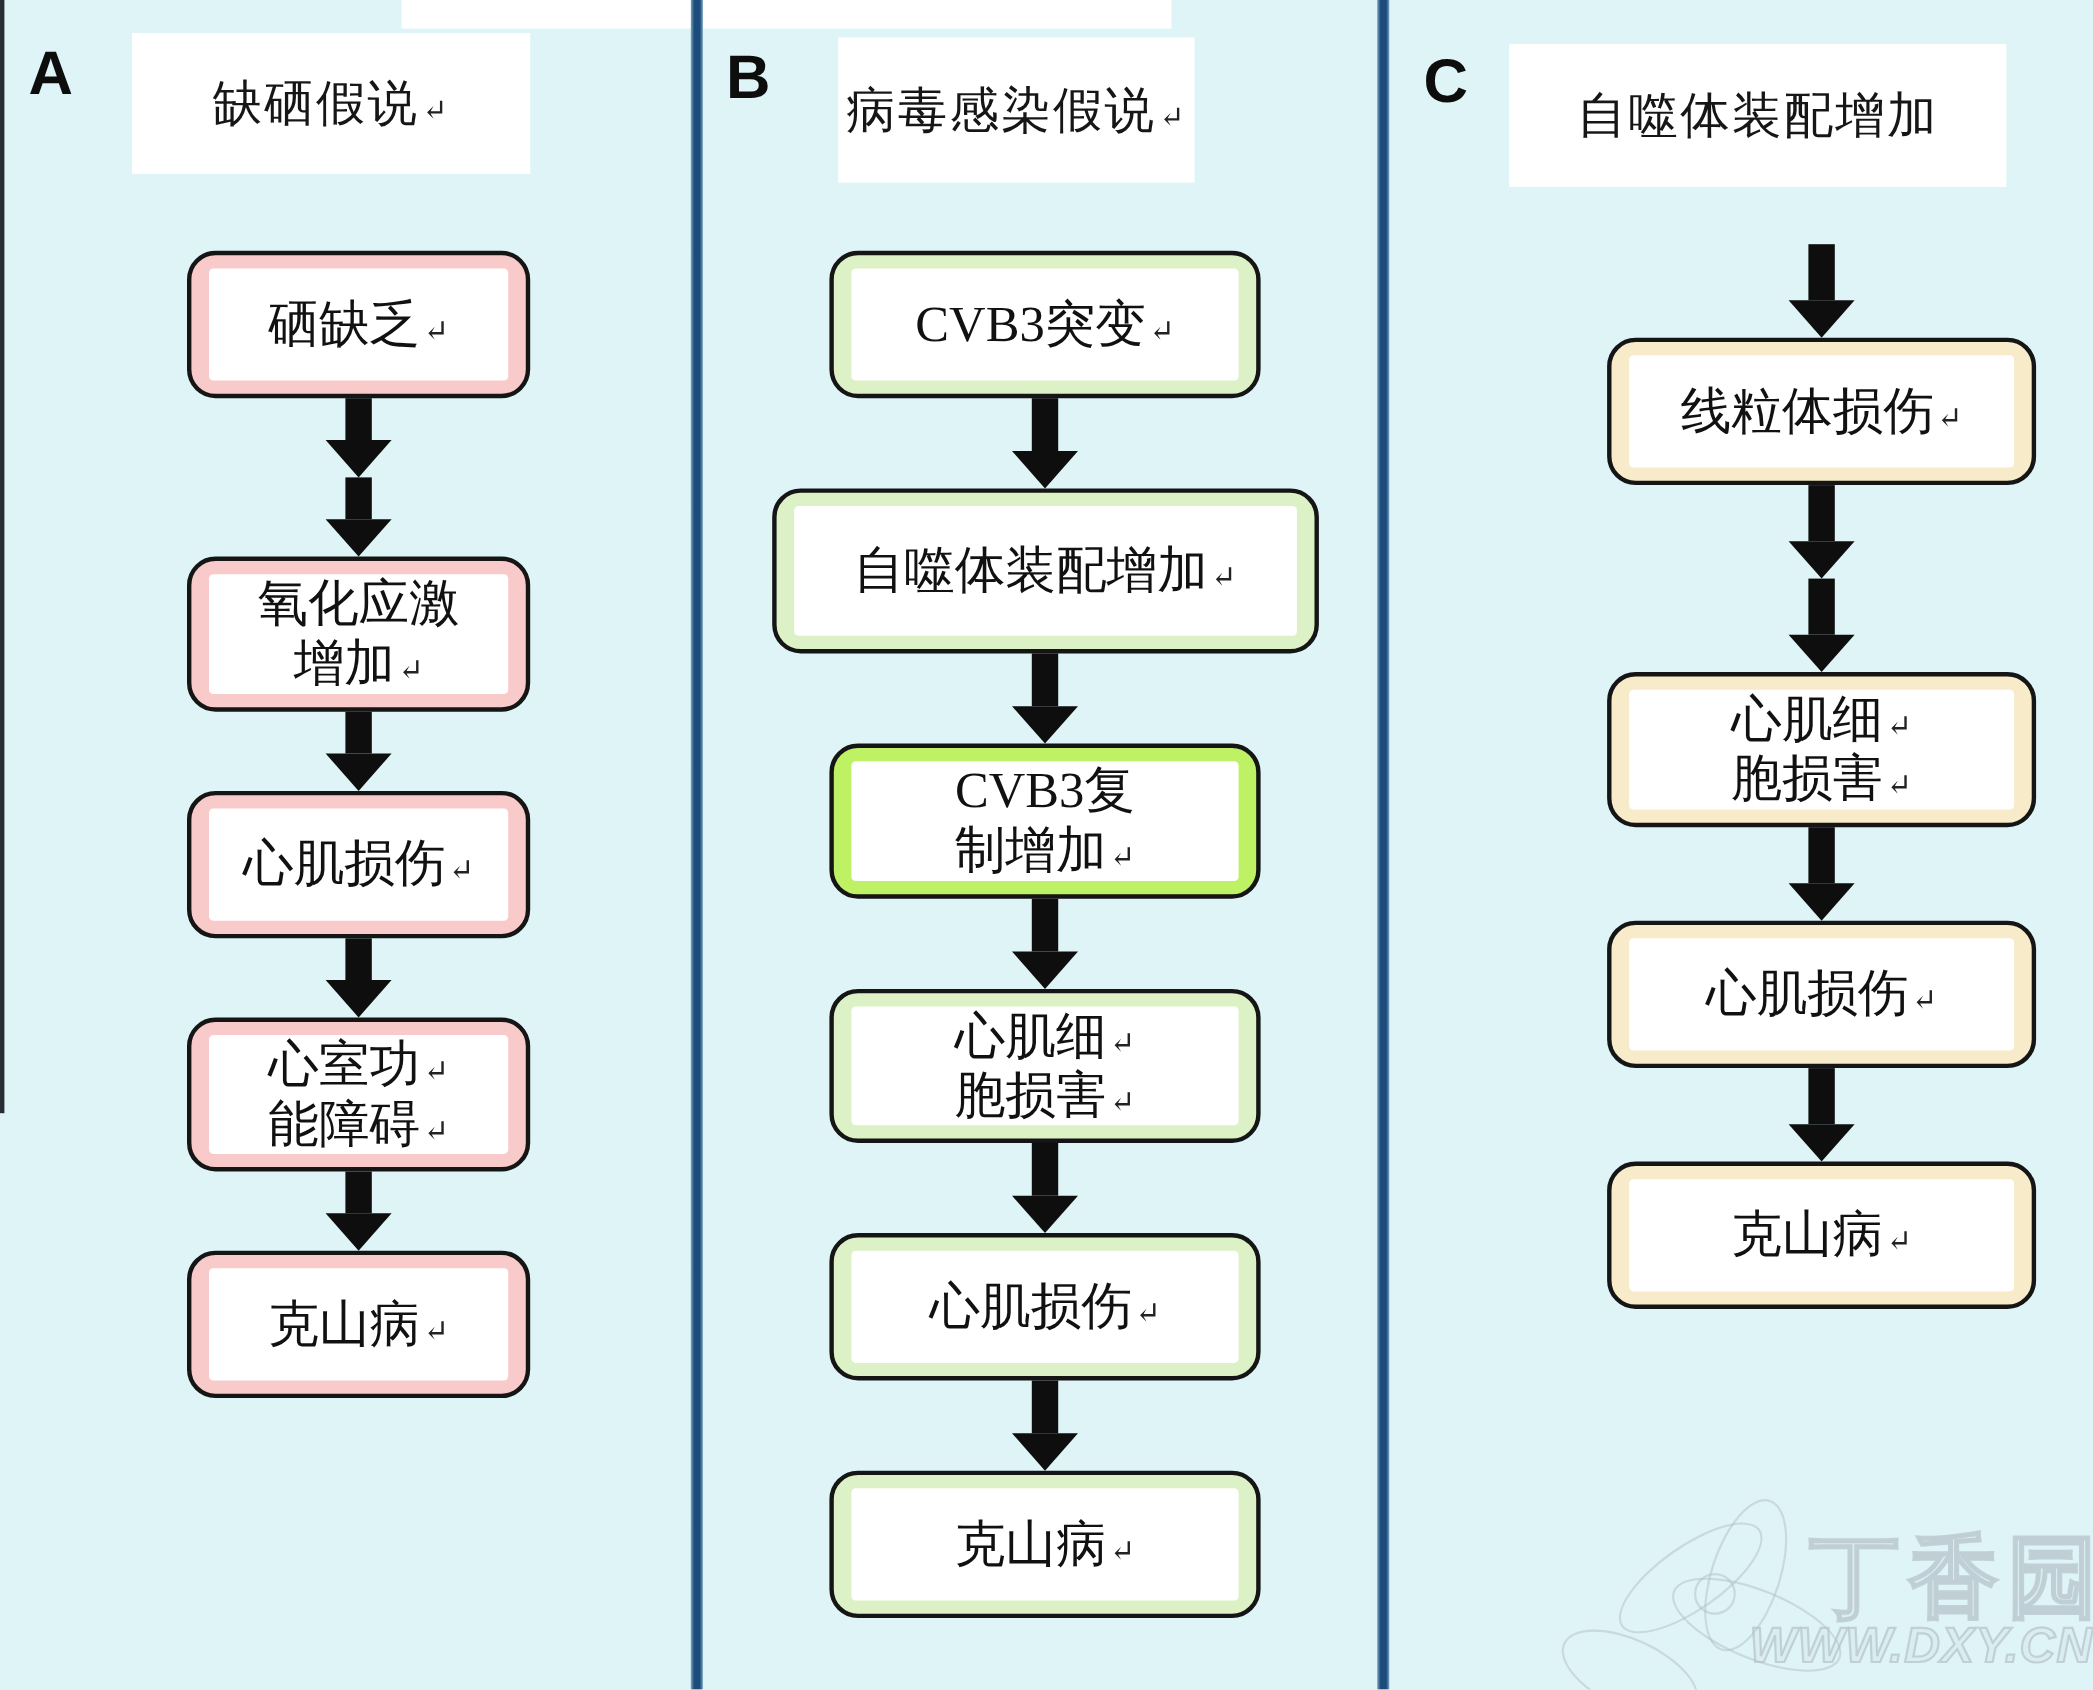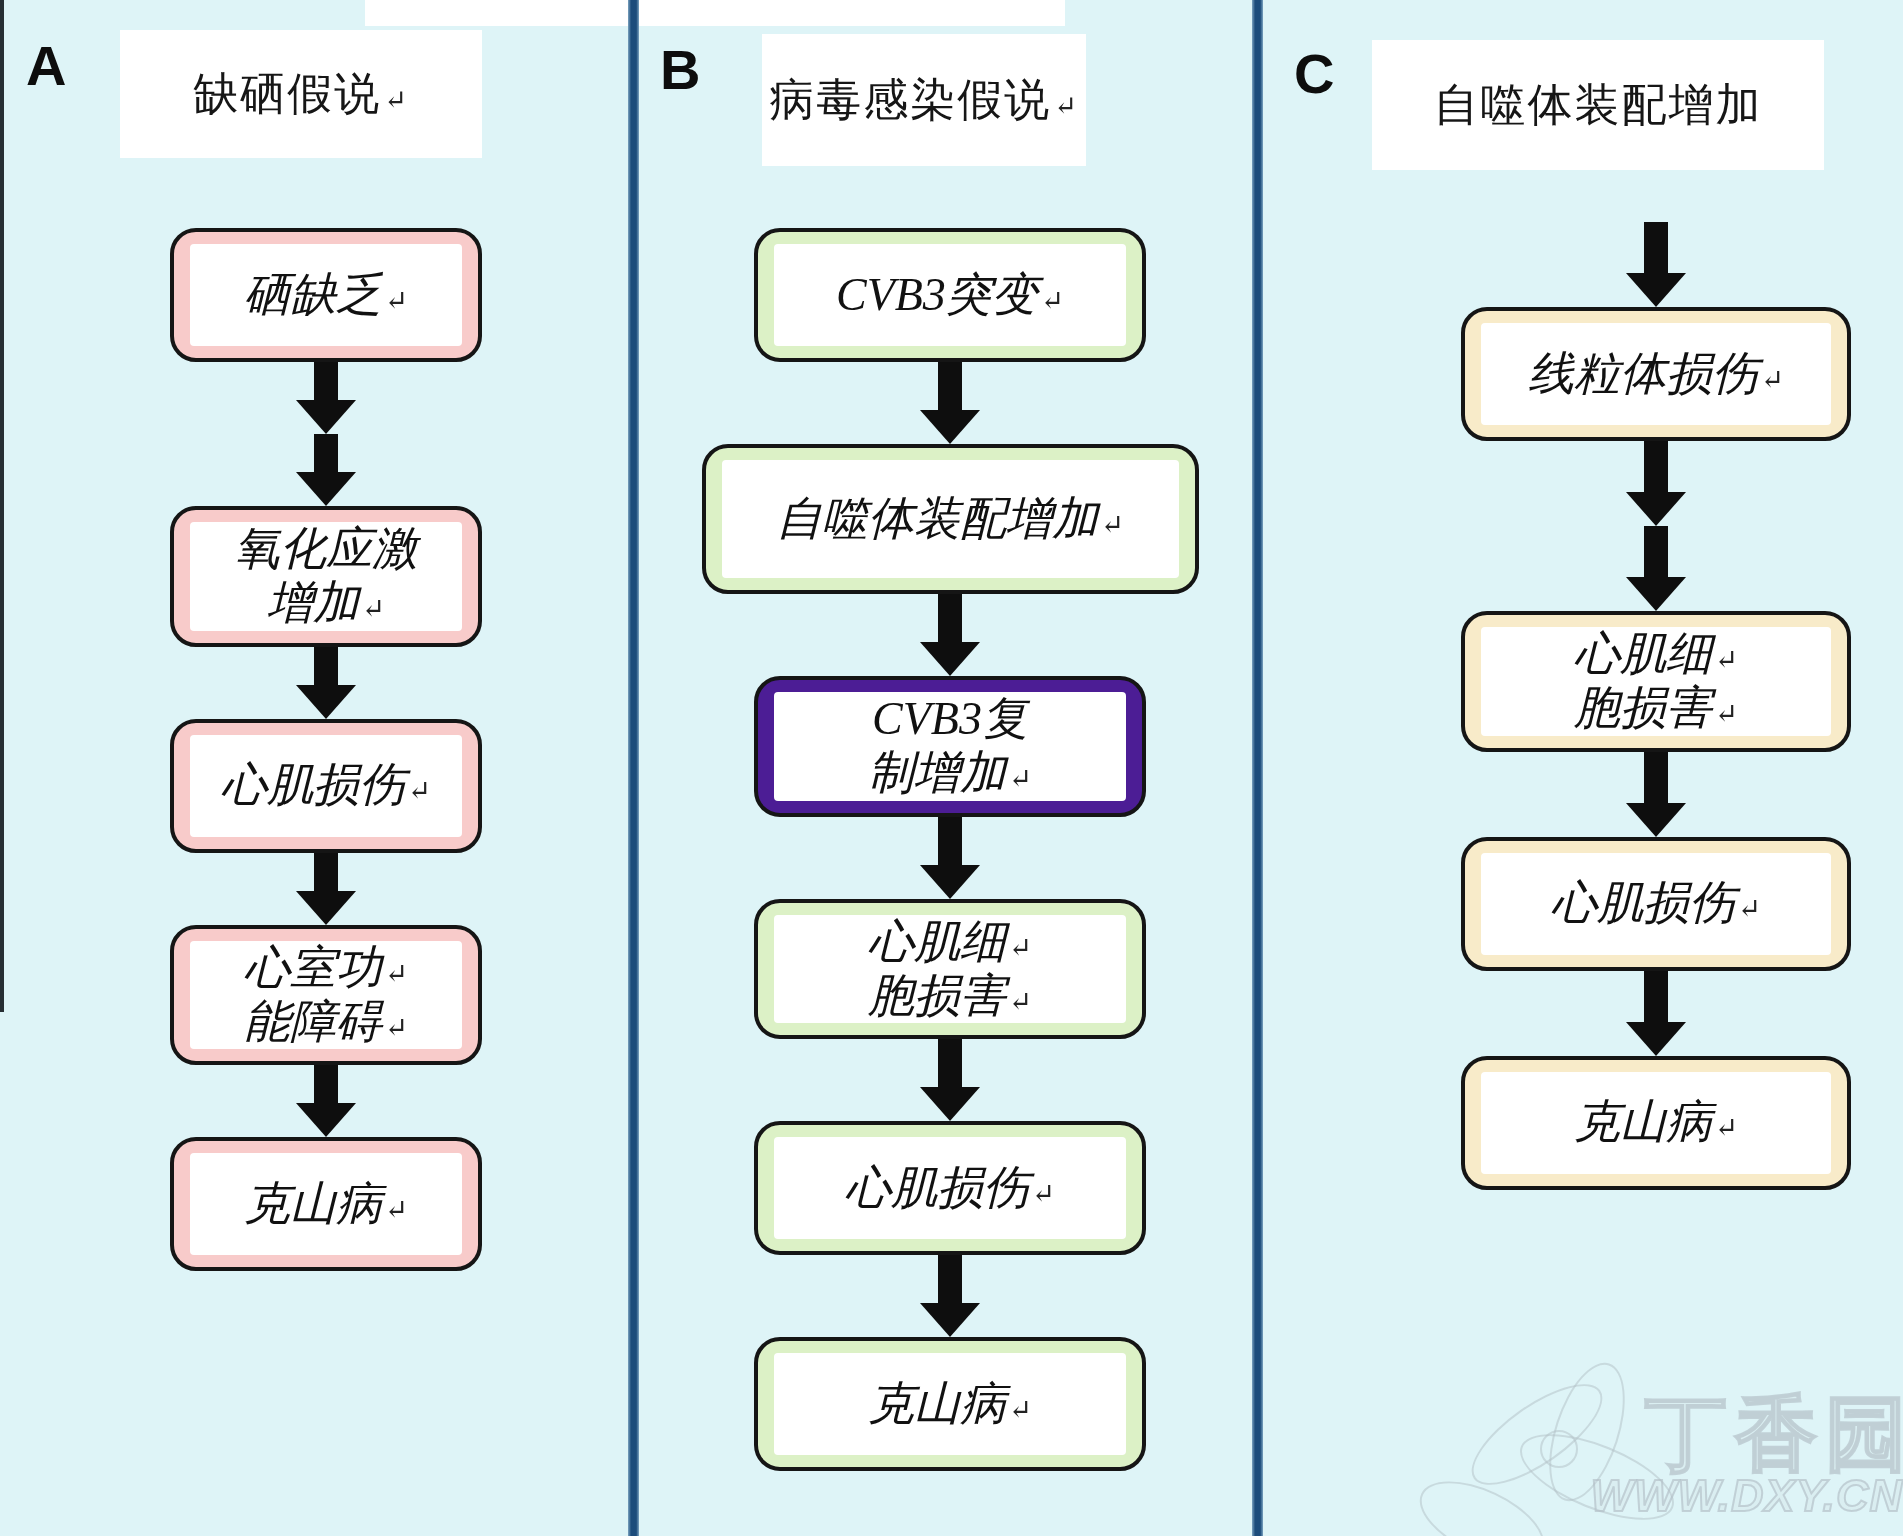--- a/index.html
+++ b/index.html
@@ -58,21 +58,21 @@
     width:312px;
   }
   .step .inner{
     background:#ffffff;
     flex:1;
     border-radius:4px;
     display:flex;flex-direction:column;
     align-items:center;justify-content:center;
   }
   .line{
-    font-size:46px;line-height:1.18;white-space:nowrap;color:#111;font-style:italic;
+    font-size:46px;line-height:1.18;white-space:nowrap;color:#111;
   }
   .ret{font-size:0.6em;margin-left:3px;color:#222;}
 
   
   .colA .step{width:312px;}
   .colA .step:nth-child(3){min-height:190px;}         
   .colA .step:nth-child(5){width:348px;}
   .colA .step:nth-child(11){width:392px;}
   .colB .step{width:392px;}
   .colB .step:nth-child(3){width:497px;min-height:150px;}
@@ -197,21 +197,21 @@
     </div>
     <div class="step" style="background: rgb(220, 241, 198);">
       <div class="inner">
         <div class="line">自噬体装配增加<span class="ret">↵</span></div>
       </div>
     </div>
     <div class="arrow">
       <div class="shaft"></div>
       <div class="head"></div>
     </div>
-    <div class="step" style="background: #4c1d95;">
+    <div class="step" style="background: #bef264;">
       <div class="inner">
         <div class="line">CVB3复</div>
         <div class="line">制增加<span class="ret">↵</span></div>
       </div>
     </div>
     <div class="arrow">
       <div class="shaft"></div>
       <div class="head"></div>
     </div>
     <div class="step" style="background: rgb(220, 241, 198);">

